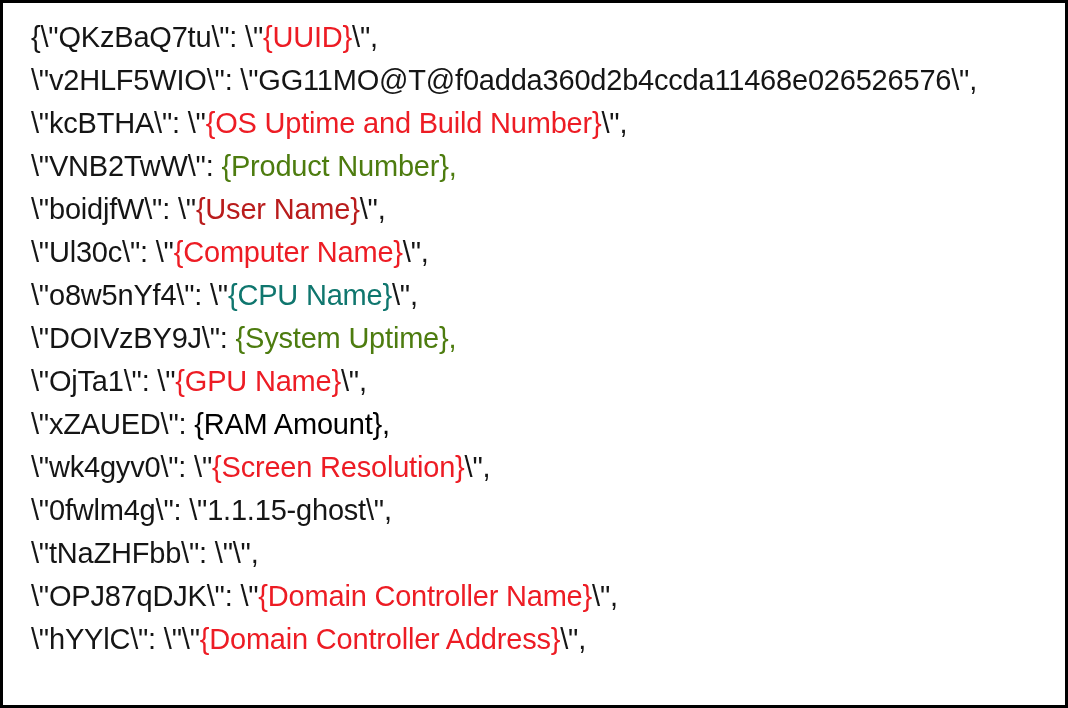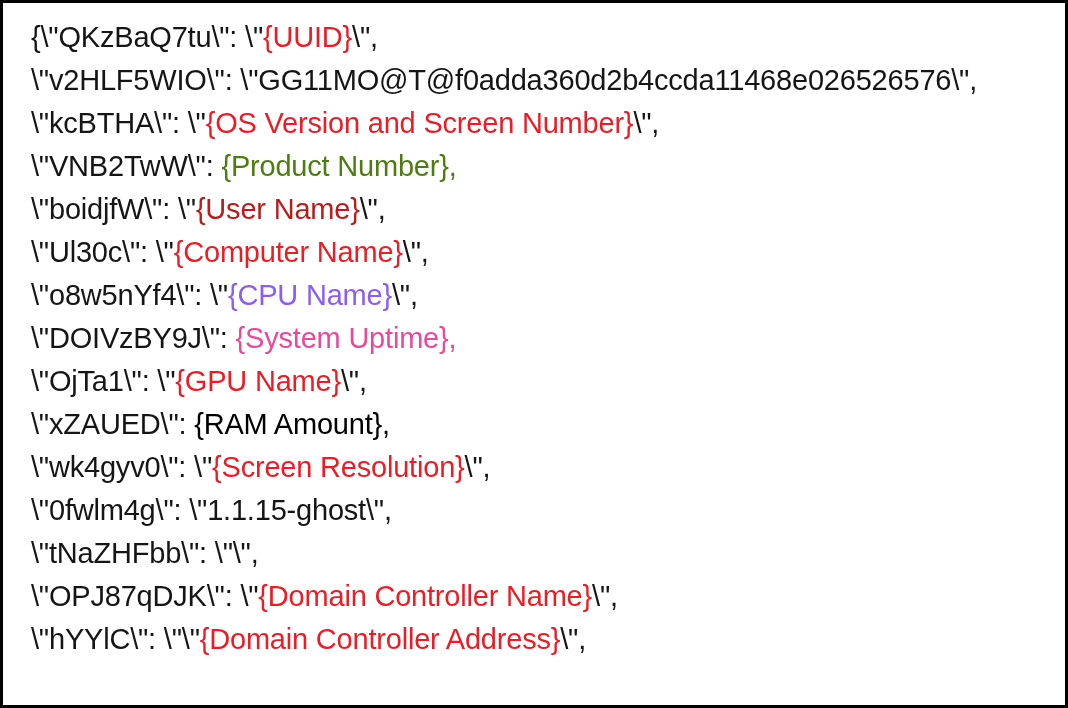--- a/index.html
+++ b/index.html
@@ -29,26 +29,26 @@
   .seg { color: #151515; }
   .seg.red { color: #ED1C24; }
 </style>
 </head>
 <body>
 
 <div class="figure-frame" style="border-color: rgb(0, 0, 0); background: rgb(255, 255, 255);">
   <div class="code-block">
       <div class="code-line"><span class="seg" style="color: rgb(21, 21, 21);">{\"QKzBaQ7tu\": \"</span><span class="seg red" style="color: rgb(237, 28, 36); margin-top: 28px;">{UUID}</span><span class="seg" style="color: rgb(21, 21, 21);">\",</span></div>
       <div class="code-line"><span class="seg" style="color: rgb(21, 21, 21);">\"v2HLF5WIO\": \"GG11MO@T@f0adda360d2b4ccda11468e026526576\",</span></div>
-      <div class="code-line"><span class="seg" style="color: rgb(21, 21, 21);">\"kcBTHA\": \"</span><span class="seg red" style="color: rgb(237, 28, 36);">{OS Version and Screen Number}</span><span class="seg" style="color: rgb(21, 21, 21);">\",</span></div>
+      <div class="code-line"><span class="seg" style="color: rgb(21, 21, 21);">\"kcBTHA\": \"</span><span class="seg red" style="color: rgb(237, 28, 36);">{OS Uptime and Build Number}</span><span class="seg" style="color: rgb(21, 21, 21);">\",</span></div>
       <div class="code-line"><span class="seg" style="color: rgb(21, 21, 21);">\"VNB2TwW\": </span><span class="seg red" style="color: #4d7c0f;">{Product Number},</span></div>
       <div class="code-line"><span class="seg" style="color: rgb(21, 21, 21);">\"boidjfW\": \"</span><span class="seg red" style="color: #b91c1c;">{User Name}</span><span class="seg" style="color: rgb(21, 21, 21);">\",</span></div>
       <div class="code-line"><span class="seg" style="color: rgb(21, 21, 21);">\"Ul30c\": \"</span><span class="seg red" style="color: rgb(237, 28, 36);">{Computer Name}</span><span class="seg" style="color: rgb(21, 21, 21);">\",</span></div>
-      <div class="code-line"><span class="seg" style="color: rgb(21, 21, 21);">\"o8w5nYf4\": \"</span><span class="seg red" style="color: #8b5cf6;">{CPU Name}</span><span class="seg" style="color: rgb(21, 21, 21);">\",</span></div>
-      <div class="code-line"><span class="seg" style="color: rgb(21, 21, 21);">\"DOIVzBY9J\": </span><span class="seg red" style="color: #ec4899;">{System Uptime},</span></div>
+      <div class="code-line"><span class="seg" style="color: rgb(21, 21, 21);">\"o8w5nYf4\": \"</span><span class="seg red" style="color: #0f766e;">{CPU Name}</span><span class="seg" style="color: rgb(21, 21, 21);">\",</span></div>
+      <div class="code-line"><span class="seg" style="color: rgb(21, 21, 21);">\"DOIVzBY9J\": </span><span class="seg red" style="color: #4d7c0f;">{System Uptime},</span></div>
       <div class="code-line"><span class="seg" style="color: rgb(21, 21, 21);">\"OjTa1\": \"</span><span class="seg red" style="color: rgb(237, 28, 36); margin-top: 8px;">{GPU Name}</span><span class="seg" style="color: rgb(21, 21, 21);">\",</span></div>
       <div class="code-line"><span class="seg" style="color: rgb(21, 21, 21);">\"xZAUED\": </span><span class="seg red" style="color: #000000; text-align: right;">{RAM Amount},</span></div>
       <div class="code-line"><span class="seg" style="color: rgb(21, 21, 21);">\"wk4gyv0\": \"</span><span class="seg red" style="color: rgb(237, 28, 36);">{Screen Resolution}</span><span class="seg" style="color: rgb(21, 21, 21);">\",</span></div>
       <div class="code-line"><span class="seg" style="color: rgb(21, 21, 21);">\"0fwlm4g\": \"1.1.15-ghost\",</span></div>
       <div class="code-line"><span class="seg" style="color: rgb(21, 21, 21);">\"tNaZHFbb\": \"\",</span></div>
       <div class="code-line"><span class="seg" style="color: rgb(21, 21, 21);">\"OPJ87qDJK\": \"</span><span class="seg red" style="color: rgb(237, 28, 36);">{Domain Controller Name}</span><span class="seg" style="color: rgb(21, 21, 21);">\",</span></div>
       <div class="code-line"><span class="seg" style="color: rgb(21, 21, 21);">\"hYYlC\": \"\"</span><span class="seg red" style="color: rgb(237, 28, 36);">{Domain Controller Address}</span><span class="seg" style="color: rgb(21, 21, 21);">\",</span></div>
     </div>
 </div>
 

